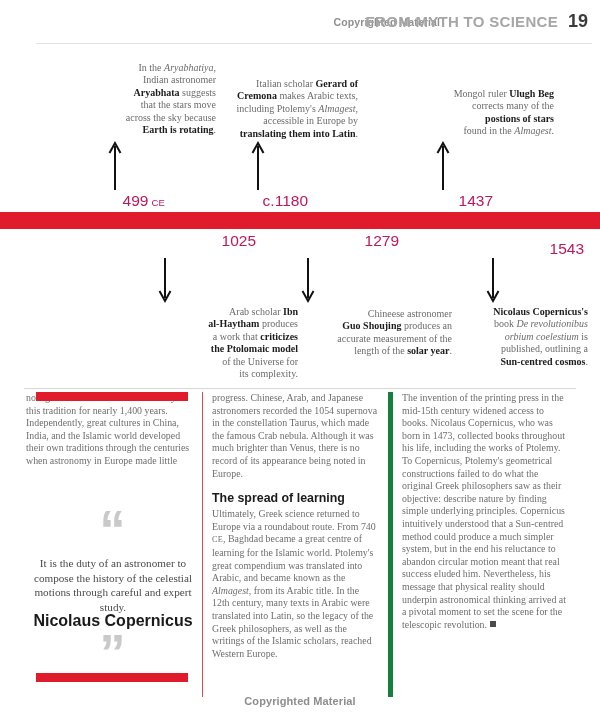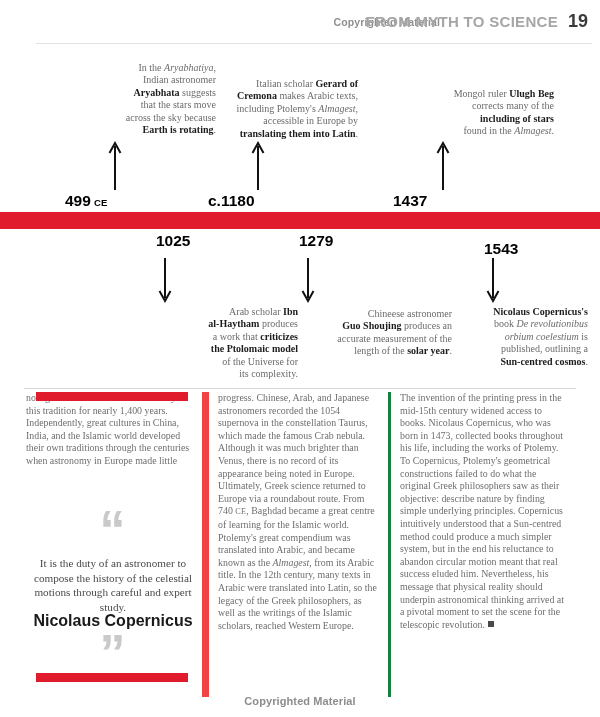--- a/index.html
+++ b/index.html
@@ -70,25 +70,25 @@
   .tl-box b { color: #1c1c1c; font-weight: 700; }
   .tl-box i { font-style: italic; }
 
   .tl-arrow {
     position: absolute;
     width: 16px;
   }
   .tl-date {
     position: absolute;
     font-family: "Liberation Sans", sans-serif;
-    font-weight: 700;
+    font-weight: 400;
     font-size: 15.5px;
-    color: #000000;
+    color: #be185d;
     white-space: nowrap;
-    text-align: left;
+    text-align: right;
   }
   .tl-date .sm {
     font-size: 9.5px;
     letter-spacing: .2px;
   }
 
   .redbar {
     position: absolute;
     left: 0; top: 212px;
     width: 600px; height: 17px;
@@ -109,22 +109,22 @@
     display: flex;
   }
   .col {
     position: relative;
     padding: 0 9px;
     font-size: 9.9px;
     line-height: 12.6px;
     color: #6e6e6e;
   }
   .col.c1 { width: 178px; padding-left: 2px; }
-  .col.c2 { width: 186px; border-left: 7px solid #ef4444; }
-  .col.c3 { width: 188px; border-left: 3px solid #15803d; }
+  .col.c2 { width: 186px; border-left: 1px solid #ef4444; }
+  .col.c3 { width: 188px; border-left: 5px solid #15803d; }
   .col p { margin: 0 0 0 0; }
   .col i { font-style: italic; }
   .col .sc { font-size: 8.2px; letter-spacing: .3px; }
 
   .subhead {
     font-family: "Liberation Sans", sans-serif;
     font-weight: 700;
     font-size: 12.4px;
     color: #1a1a1a;
     margin: 11px 0 2px 0;
@@ -224,21 +224,21 @@
 
     <div class="tl-box" style="left:168px; top:78px; width:190px;">Italian scholar <b>Gerard of<br>Cremona</b> makes Arabic texts,<br>including Ptolemy's <i>Almagest</i>,<br>accessible in Europe by<br><b>translating them into Latin</b>.</div>
     <div class="tl-arrow" style="left:250px; top:140px;">
       <svg width="16" height="50" viewBox="0 0 16 50">
         <line x1="8" y1="50" x2="8" y2="6" stroke="#111" stroke-width="2"></line>
         <polyline points="2.5,13 8,3 13.5,13" fill="none" stroke="#111" stroke-width="2"></polyline>
       </svg>
     </div>
     <div class="tl-date" style="left:208px; top:192px; width:100px;">c.1180</div>
 
-    <div class="tl-box" style="left:372px; top:88px; width:182px;">Mongol ruler <b>Ulugh Beg</b><br>corrects many of the<br><b>including of stars</b><br>found in the <i>Almagest</i>.</div>
+    <div class="tl-box" style="left:372px; top:88px; width:182px;">Mongol ruler <b>Ulugh Beg</b><br>corrects many of the<br><b>postions of stars</b><br>found in the <i>Almagest</i>.</div>
     <div class="tl-arrow" style="left:435px; top:140px;">
       <svg width="16" height="50" viewBox="0 0 16 50">
         <line x1="8" y1="50" x2="8" y2="6" stroke="#111" stroke-width="2"></line>
         <polyline points="2.5,13 8,3 13.5,13" fill="none" stroke="#111" stroke-width="2"></polyline>
       </svg>
     </div>
     <div class="tl-date" style="left:393px; top:192px; width:100px;">1437</div>
 
     <div class="redbar"></div>
 
@@ -281,20 +281,21 @@
         <div class="pq-mark open">“</div>
         <div class="pq-text">It is the duty of an astronomer to compose the history of the celestial motions through careful and expert study.</div>
         <div class="pq-attr">Nicolaus Copernicus</div>
         <div class="pq-mark close">”</div>
       </div>
       <div class="pq-bar-bottom"></div>
     </div>
 
     <div class="col c2">
       <p>progress. Chinese, Arab, and Japanese astronomers recorded the 1054 supernova in the constellation Taurus, which made the famous Crab nebula. Although it was much brighter than Venus, there is no record of its appearance being noted in Europe.</p>
+      <div class="subhead">The spread of learning</div>
       <p>Ultimately, Greek science returned to Europe via a roundabout route. From 740 <span class="sc">CE</span>, Baghdad became a great centre of learning for the Islamic world. Ptolemy's great compendium was translated into Arabic, and became known as the <i>Almagest</i>, from its Arabic title. In the 12th century, many texts in Arabic were translated into Latin, so the legacy of the Greek philosophers, as well as the writings of the Islamic scholars, reached Western Europe.</p>
     </div>
 
     <div class="col c3">
       <p><span>The invention of the printing press in the mid-15th century widened access to books. Nicolaus Copernicus, who was born in 1473, collected books throughout his life, including the works of Ptolemy. To Copernicus, Ptolemy's geometrical constructions failed to do what the original Greek philosophers saw as their objective: describe nature by finding simple underlying principles. Copernicus intuitively understood that a Sun-centred method could produce a much simpler system, but in the end his reluctance to abandon circular motion meant that real success eluded him. Nevertheless, his message that physical reality should underpin astronomical thinking arrived at a pivotal moment to set the scene for the telescopic revolution.</span><span class="endmark"></span></p>
     </div>
   </div>
 
   <div class="footer">Copyrighted Material</div>
 

